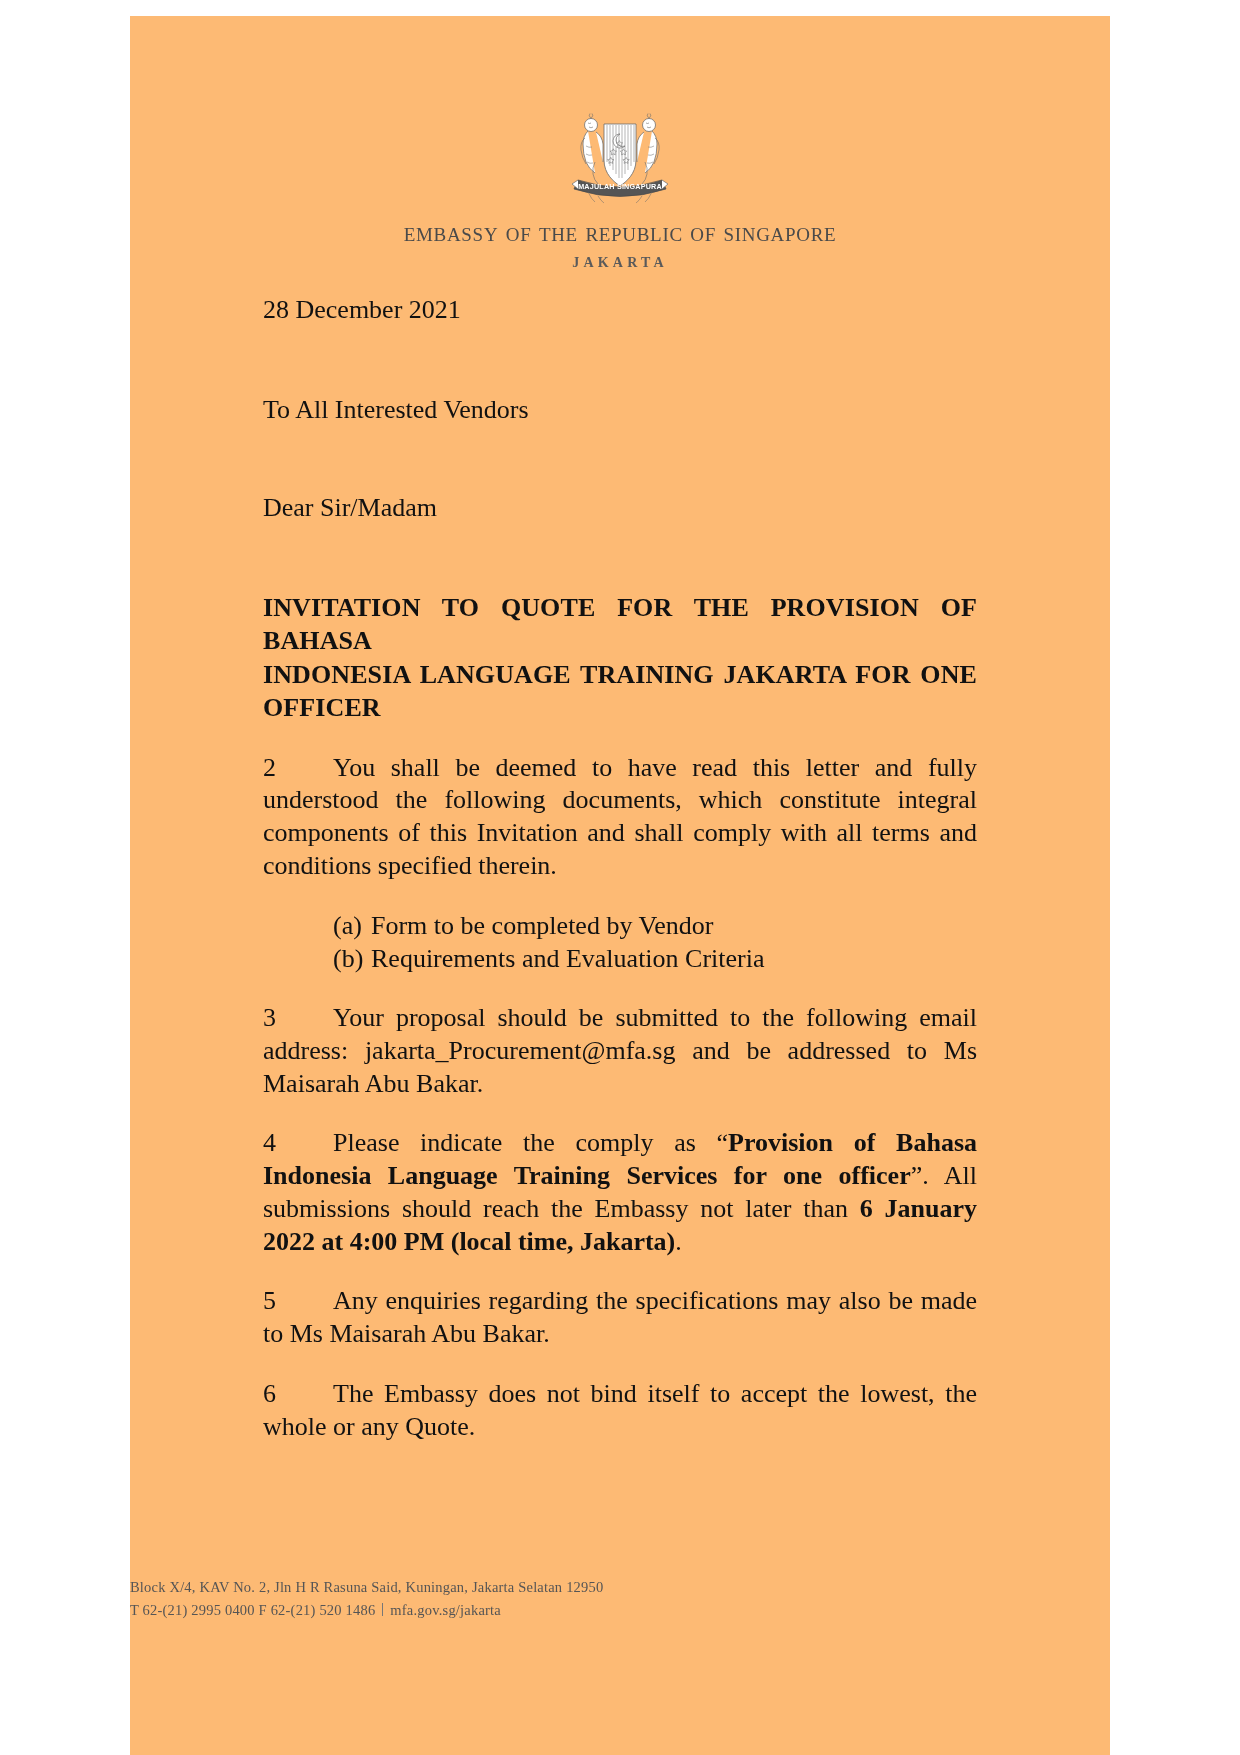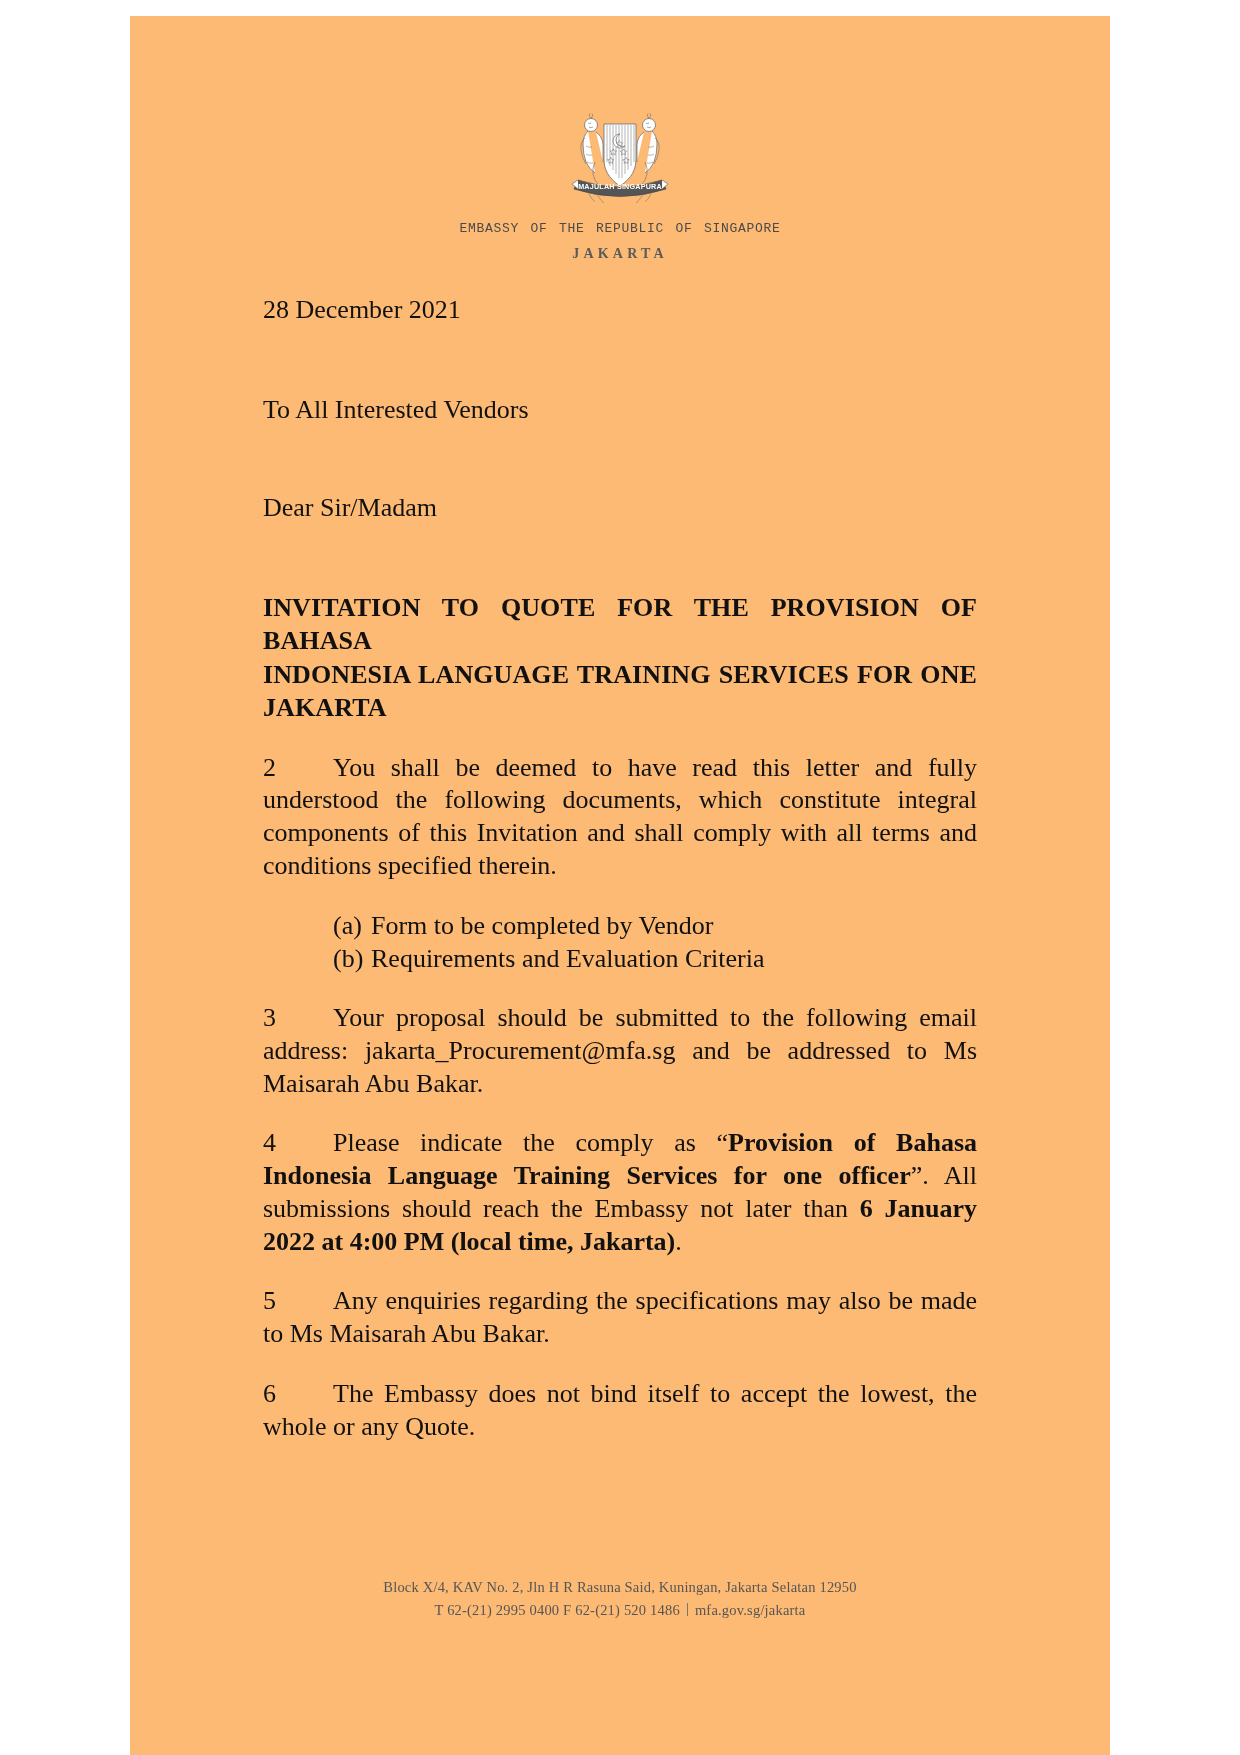--- a/index.html
+++ b/index.html
@@ -27,22 +27,22 @@
     text-align: center;
   }
   .crest {
     width: 112px;
     height: 96px;
     margin: 0 auto;
     display: block;
   }
   .org-name {
     margin-top: 14px;
-    font-family: Liberation Mono, monospace;
-    font-size: 18px;
+    font-family: Liberation Serif, serif;
+    font-size: 27px;
     letter-spacing: 0.7px;
     color: #4a4a4a;
     font-variant: small-caps;
     text-transform: lowercase;
     line-height: 1.05;
   }
   .org-city {
     margin-top: 9px;
     font-family: "Liberation Serif", "DejaVu Serif", serif;
     font-size: 14px;
@@ -121,21 +121,20 @@
     display: inline-block;
     width: 38px;
   }
 
   
   .footer {
     position: absolute;
     left: 0;
     right: 0;
     bottom: 150px;
-    text-align: center;
     color: #555555;
     font-family: "Liberation Serif", "DejaVu Serif", serif;
     font-size: 14.5px;
     line-height: 1.55;
     letter-spacing: 0.2px;
   }
   .footer .sep {
     display: inline-block;
     width: 1px;
     height: 13px;
@@ -205,21 +204,21 @@
   <div class="body-area">
 
     <div class="line-date">28 December 2021</div>
 
     <div class="line-recipient">To All Interested Vendors</div>
 
     <div class="line-salutation">Dear Sir/Madam</div>
 
     <div class="doc-title">
       <span class="ttl-line1">INVITATION TO QUOTE FOR THE PROVISION OF BAHASA</span>
-      <span class="ttl-line2">INDONESIA LANGUAGE TRAINING SERVICES FOR ONE JAKARTA</span>
+      <span class="ttl-line2">INDONESIA LANGUAGE TRAINING JAKARTA FOR ONE OFFICER</span>
     </div>
 
 
     <p class="para">
       <span class="num">2</span><span>You shall be deemed to have read this letter and fully understood the following documents, which constitute integral components of this Invitation and shall comply with all terms and conditions specified therein.</span>
     </p>
 
     <div class="sublist">
       <span class="item">
         <span class="marker">(a)</span><span>Form to be completed by Vendor</span>

